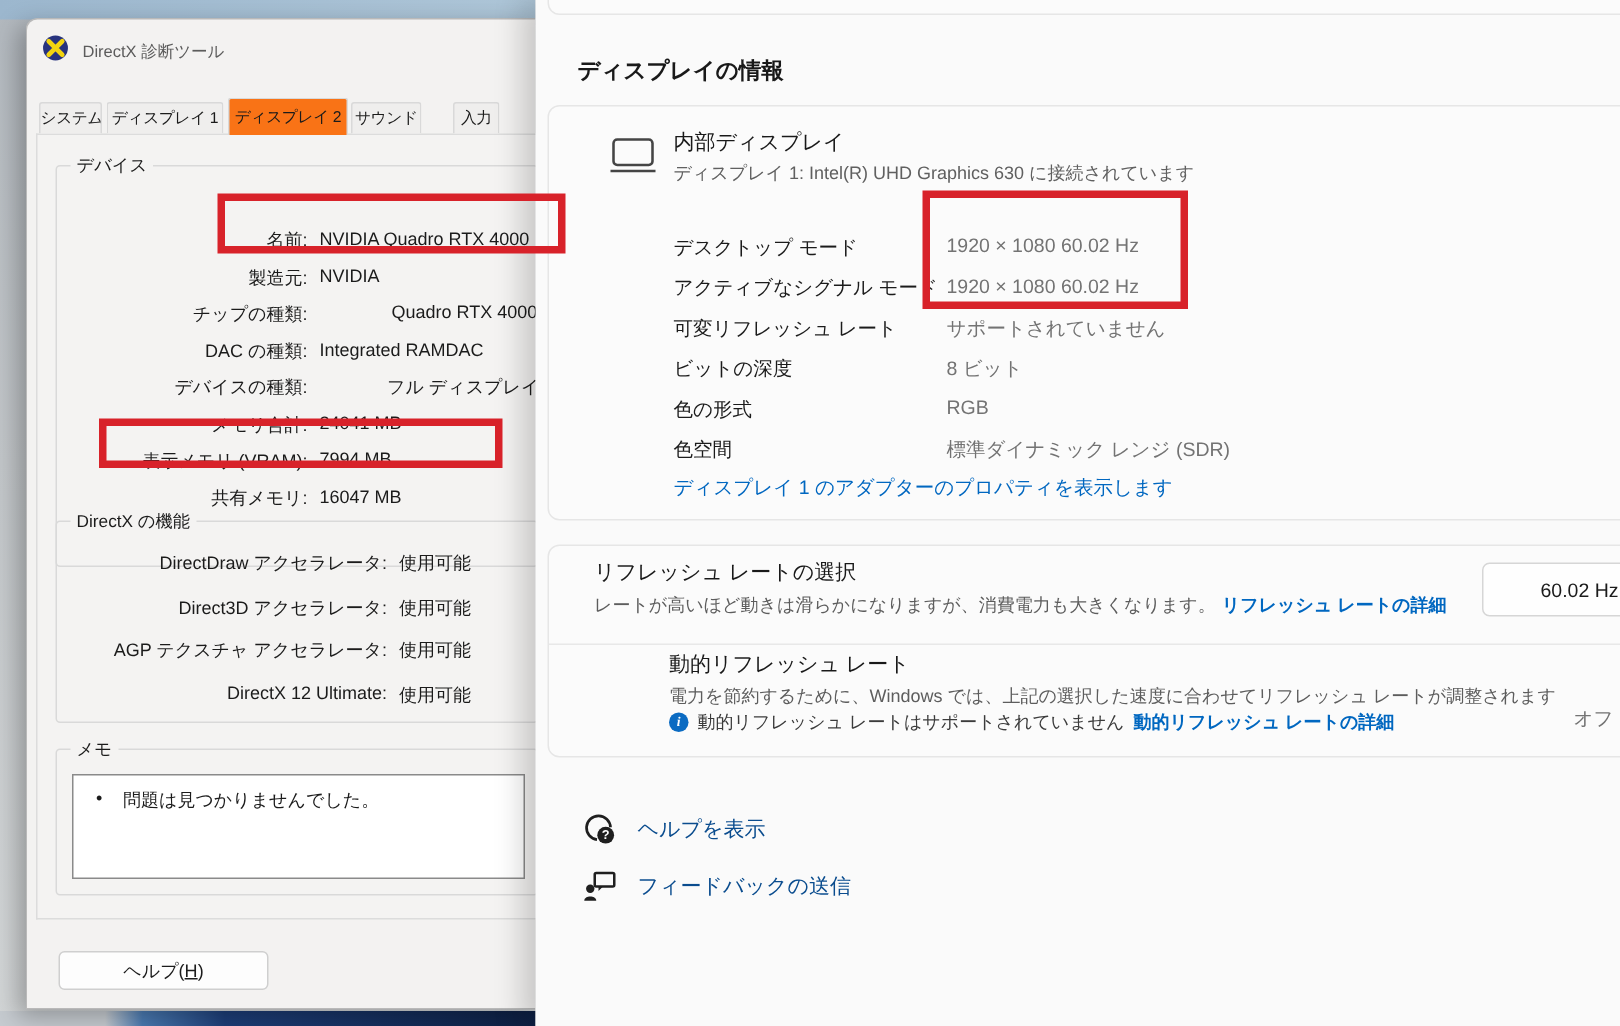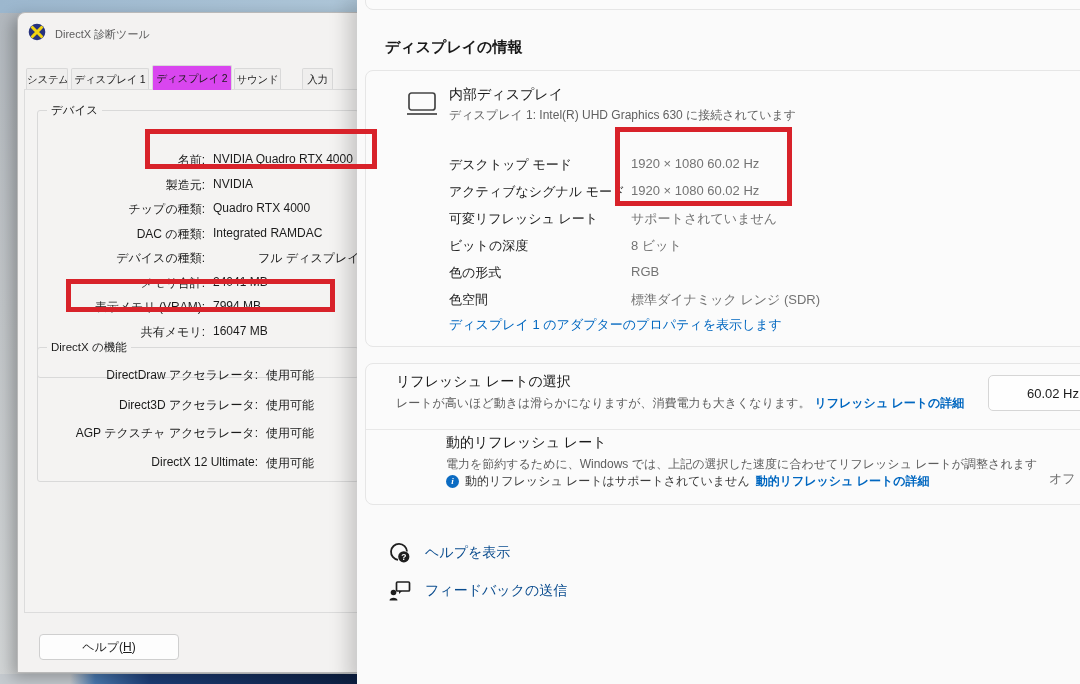--- a/index.html
+++ b/index.html
@@ -18,21 +18,21 @@
   .dx { position:absolute; left:17px; top:12px; width:340px; height:661px;
     background:#f3f2f1; border:1px solid #b9b9b9; border-right:none;
     border-radius:8px 0 0 0; box-shadow:-5px 5px 16px rgba(0,0,0,.28); z-index:1; }
   .dx-icon { position:absolute; left:10px; top:10px; width:18px; height:18px; }
   .dx-title { position:absolute; left:37px; top:14px; font-size:11px; color:#5c5c5c; white-space:nowrap; }
 
   .tab { position:absolute; top:55px; height:21px; line-height:21px; background:#efeeed;
     border:1px solid #d9d9d9; border-bottom:none; border-radius:2px 2px 0 0;
     font-size:10.5px; letter-spacing:-0.3px; text-align:center; color:#1b1b1b;
     white-space:nowrap; overflow:hidden; z-index:3; }
-  .tab.active { top:52px; height:25px; line-height:24px; background:#d946ef; z-index:5; }
+  .tab.active { top:52px; height:25px; line-height:24px; background:#f97316; z-index:5; }
   .tabpage { position:absolute; left:6px; top:76px; width:334px; height:524px;
     border:1px solid #dcdcdc; border-right:none; background:#f4f3f2; z-index:2; }
 
   .group { position:absolute; border:1px solid #d9d9d9; border-radius:3px; }
   .group > .glabel { position:absolute; top:-8px; left:9px; background:#f4f3f2;
     padding:0 4px; font-size:11.5px; color:#1b1b1b; white-space:nowrap; }
 
   .dxrow { position:absolute; left:0; width:100%; display:flex; font-size:12px; white-space:nowrap; }
   .dxlabel { width:180px; text-align:right; flex:none; }
   .dxvalue { margin-left:8px; }
@@ -116,21 +116,21 @@
       <span class="glabel">デバイス</span>
     </div>
     <div class="dxrow" style="top:62px;">
         <span class="dxlabel">名前:</span>
         <span class="dxvalue">NVIDIA Quadro RTX 4000</span>
       </div>
     <div class="dxrow" style="top:87px;">
         <span class="dxlabel">製造元:</span>
         <span class="dxvalue">NVIDIA</span>
       </div>
-    <div class="dxrow" style="top:111px;">
+    <div class="dxrow" style="top:111px;gap:48px;">
         <span class="dxlabel">チップの種類:</span>
         <span class="dxvalue">Quadro RTX 4000</span>
       </div>
     <div class="dxrow" style="top:136px;">
         <span class="dxlabel">DAC の種類:</span>
         <span class="dxvalue">Integrated RAMDAC</span>
       </div>
     <div class="dxrow" style="top:160px;gap:45px;">
         <span class="dxlabel">デバイスの種類:</span>
         <span class="dxvalue">フル ディスプレイ デバイス</span>
@@ -161,20 +161,29 @@
       </div>
     <div class="dxrow featrow" style="top:335px;">
         <span class="dxlabel">AGP テクスチャ アクセラレータ:</span>
         <span class="dxvalue">使用可能</span>
       </div>
     <div class="dxrow featrow" style="top:365px;">
         <span class="dxlabel">DirectX 12 Ultimate:</span>
         <span class="dxvalue">使用可能</span>
       </div>
 
+    <div class="group" style="left:12px;top:409px;width:322px;height:98px;">
+      <span class="glabel">メモ</span>
+      <div class="memo-box">
+        <div class="memo-line">
+          <span class="bullet">•</span>
+          <span>問題は見つかりませんでした。</span>
+        </div>
+      </div>
+    </div>
   </div>
 
   <div class="dx-help-btn"><span>ヘルプ(</span><span style="text-decoration:underline;">H</span><span>)</span></div>
 </div>
 
 <div class="settings">
   <div class="card card-fragment"></div>
   <div class="s-heading">ディスプレイの情報</div>
 
   <div class="card card1">

